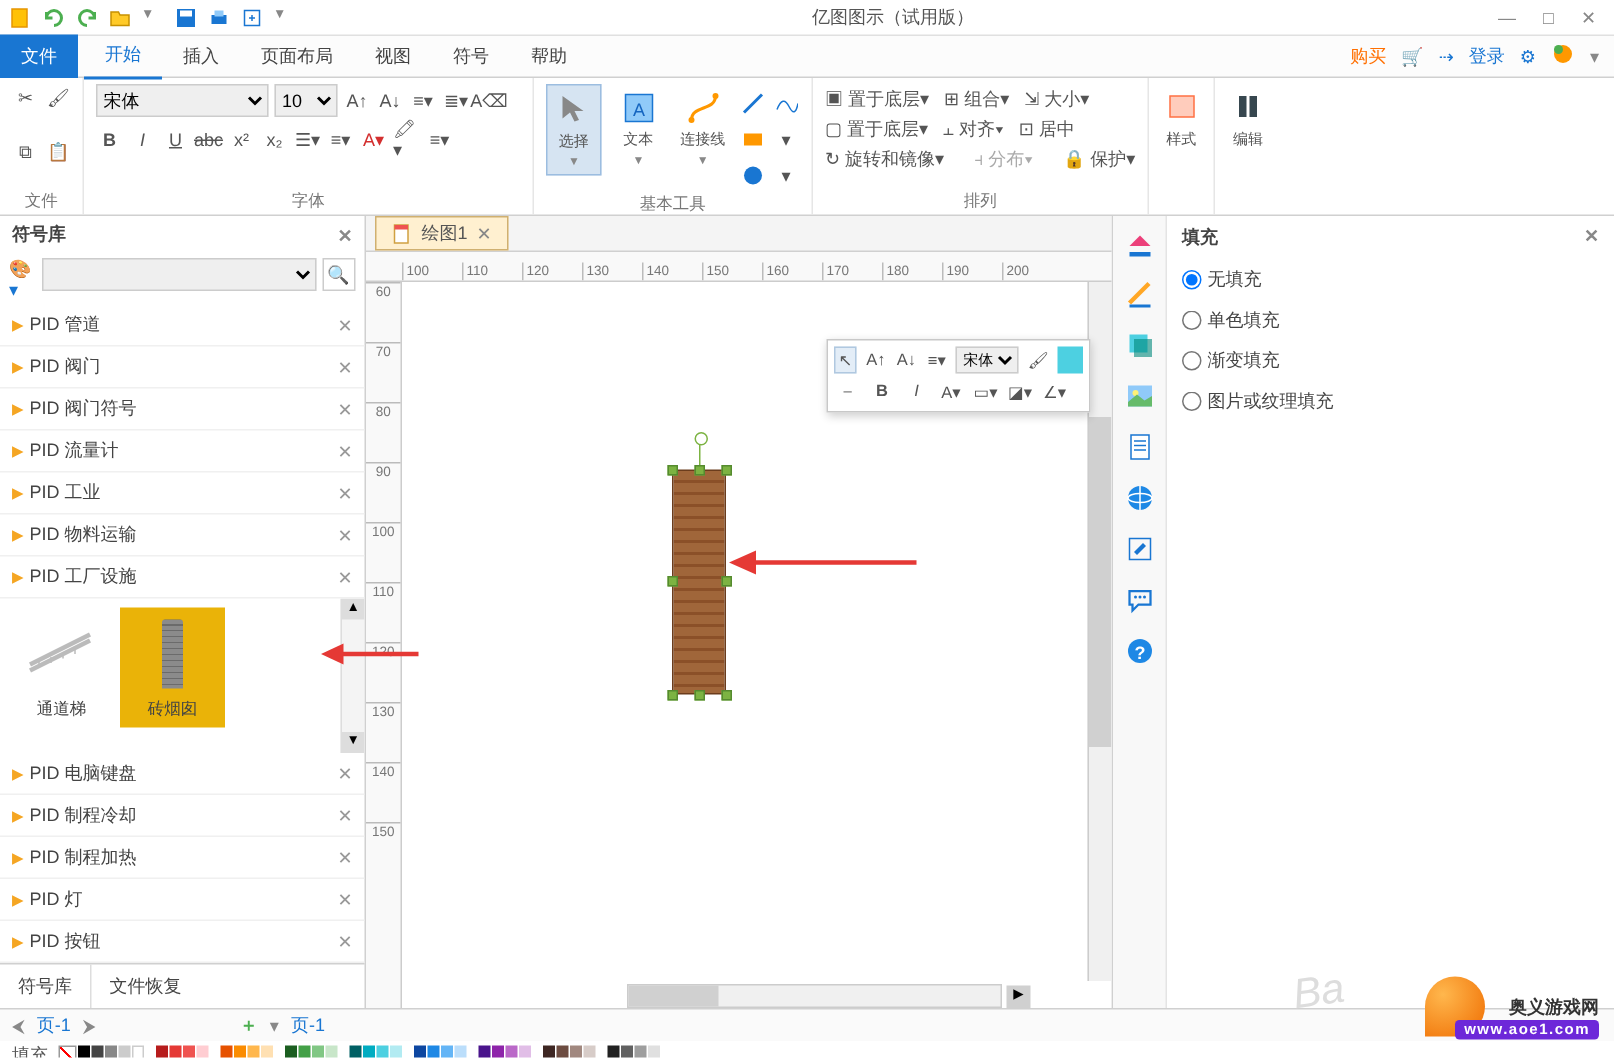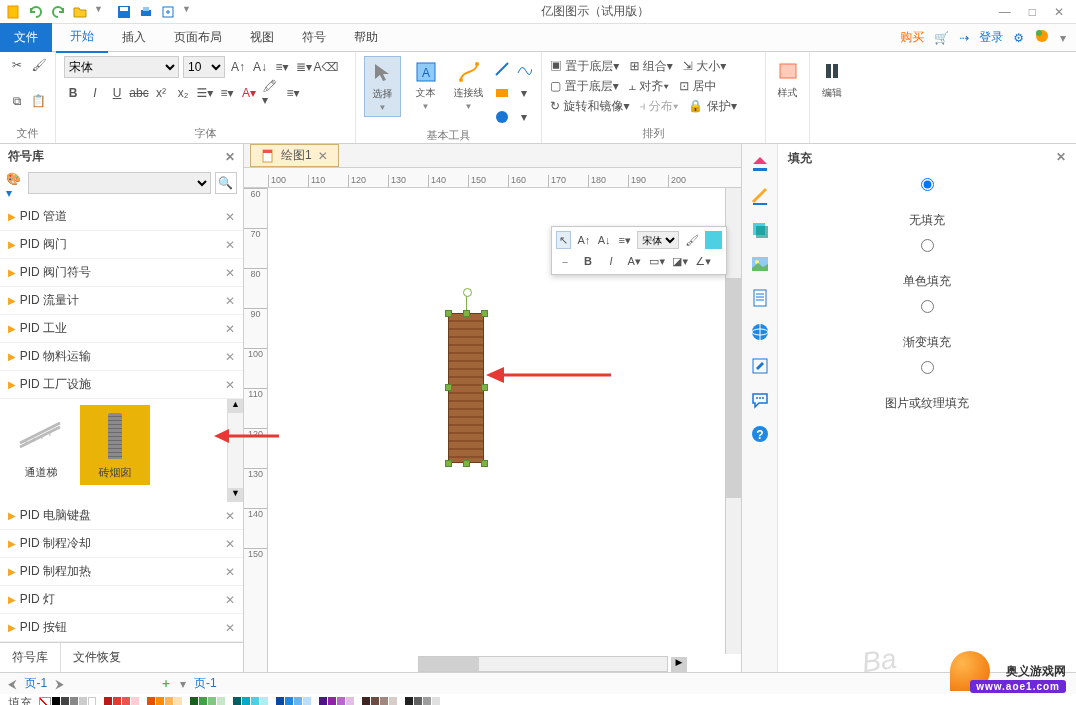--- a/index.html
+++ b/index.html
@@ -61,21 +61,21 @@
 .arrow-red { position: absolute; }
 .float-toolbar { position: absolute; right: 14px; top: 38px; background: #fff; border: 1px solid #c8c8c8; box-shadow: 0 2px 6px rgba(0,0,0,.2); padding: 4px; display: flex; flex-direction: column; gap: 3px; width: 176px; z-index: 5; }
 .float-toolbar .ftrow { display: flex; gap: 5px; align-items: center; }
 .float-toolbar .fticon { width: 18px; height: 18px; cursor: pointer; color: #555; display: flex; align-items: center; justify-content: center; font-size: 11px; border: 1px solid transparent; }
 .float-toolbar .ftsel { width: 42px; height: 18px; border: 1px solid #ccc; font-size: 10px; }
 .right-panel { width: 335px; border-left: 1px solid #d0d0d0; display: flex; }
 .rp-tabs { width: 36px; background: #f8f8f8; border-right: 1px solid #e4e4e4; display: flex; flex-direction: column; align-items: center; padding-top: 6px; gap: 10px; }
 .rp-tab { width: 24px; height: 24px; cursor: pointer; display: flex; align-items: center; justify-content: center; }
 .rp-content { flex: 1; padding: 6px 10px; }
 .rp-header { display: flex; justify-content: space-between; font-weight: bold; color: #444; padding-bottom: 6px; }
-.rp-opt { display: flex; align-items: center; gap: 21px; padding: 5px 0; color: #444; cursor: pointer; flex-direction: column; }
+.rp-opt { display: flex; align-items: center; gap: 4px; padding: 5px 0; color: #444; cursor: pointer; }
 .rp-opt input { width: 13px; height: 13px; }
 .page-bar { height: 22px; border-top: 1px solid #d0d0d0; display: flex; align-items: center; padding-left: 8px; background: #fafafa; gap: 8px; }
 .page-bar .pg { color: #1976d2; }
 .color-bar { height: 18px; display: flex; align-items: center; padding-left: 8px; gap: 1px; }
 .color-bar .sw { width: 8px; height: 12px; }
 .watermark { position: absolute; right: 10px; bottom: 14px; display: flex; align-items: center; gap: 16px; font-size: 22px; font-weight: bold; color: #333; z-index: 20; }
 .watermark .logo { width: 40px; height: 40px; background: radial-gradient(circle at 30% 30%, #ffb74d, #ef6c00); border-radius: 50% 50% 50% 0; }
 .watermark .url { position: absolute; bottom: -2px; right: 0; font-size: 10px; background: #6d28d9; color: #fff; padding: 1px 6px; border-radius: 3px; letter-spacing: 1px; }
 .baidu-wm { position: absolute; right: 180px; bottom: 28px; color: #ddd; font-size: 28px; font-style: italic; transform: rotate(-8deg); z-index: 2; pointer-events: none; }
 .hscroll { position: absolute; bottom: 0; left: 150px; width: 250px; height: 16px; background: #f0f0f0; border: 1px solid #ccc; }
@@ -255,21 +255,21 @@
       <div class="rrow" style="gap:10px">
         <span style="cursor:pointer;color:#555">▣ <span>置于底层</span>▾</span>
         <span style="cursor:pointer;color:#555">⊞ <span>组合</span>▾</span>
         <span style="cursor:pointer;color:#555">⇲ <span>大小</span>▾</span>
       </div>
       <div class="rrow" style="gap:10px">
         <span style="cursor:pointer;color:#555">▢ <span>置于底层</span>▾</span>
         <span style="cursor:pointer;color:#555">⫠ <span>对齐</span>▾</span>
         <span style="cursor:pointer;color:#555">⊡ <span>居中</span></span>
       </div>
-      <div class="rrow" style="gap:10px">
+      <div class="rrow" style="gap:20px">
         <span style="cursor:pointer;color:#555">↻ <span>旋转和镜像</span>▾</span>
         <span style="cursor:pointer;color:#aaa">⫞ <span>分布</span>▾</span>
         <span style="cursor:pointer;color:#555">🔒 <span>保护</span>▾</span>
       </div>
     </div>
     <div class="rgroup-label">排列</div>
   </div>
 
   <div class="rgroup" style="width:44px">
     <div class="rgroup-body" style="justify-content:center">

